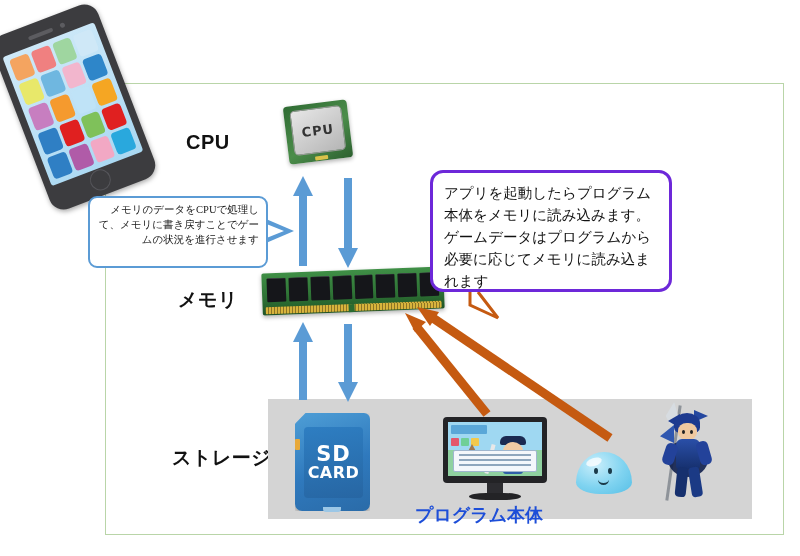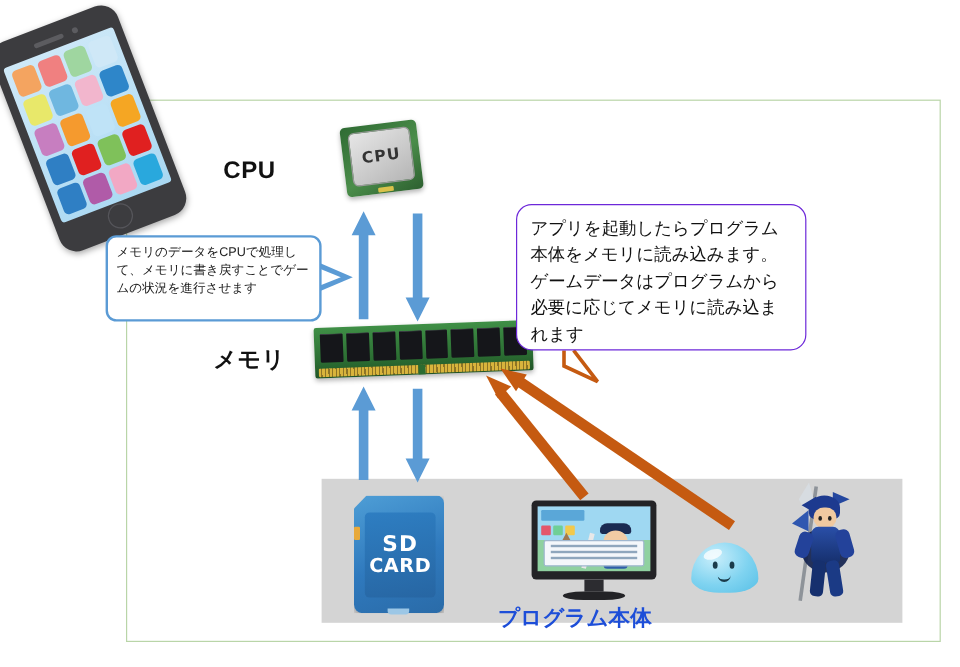--- a/index.html
+++ b/index.html
@@ -122,21 +122,21 @@
   .sd-inner{
     position:absolute;left:9px;top:14px;right:7px;bottom:13px;
     background:linear-gradient(170deg,#2e7ec2,#2766a3);
     border-radius:4px;
     display:flex;flex-direction:column;align-items:center;justify-content:center;
   }
   .sd-inner span{
     color:#ffffff;font-weight:bold;line-height:1.05;
     font-family:"DejaVu Sans",sans-serif;
   }
-  .sd-t1{font-size:18px;letter-spacing:1px;}
+  .sd-t1{font-size:21px;letter-spacing:1px;}
   .sd-t2{font-size:16px;letter-spacing:.5px;}
   .sd-lock{
     position:absolute;left:0;top:26px;width:5px;height:11px;background:#e8a93a;border-radius:1px;
   }
   .sd-tab{
     position:absolute;left:28px;bottom:-1px;width:18px;height:5px;
     background:#9cc7e6;border-radius:0 0 3px 3px;
   }
 
   
@@ -210,37 +210,38 @@
     clip-path:polygon(100% 0,100% 100%,0 62%);}
 
   
   .callout-blue{
     position:absolute;left:88px;top:196px;width:180px;height:72px;
     background:#ffffff;border:2px solid #5B9BD5;border-radius:9px;
     box-sizing:border-box;padding:5px 7px;
   }
   .callout-blue p{
     margin:0;font-size:10.5px;line-height:1.42;color:#1a1a1a;
-    font-family:Liberation Sans, sans-serif;
+    font-family:Liberation Serif, serif;
+    text-align:right;
   }
   .cb-tail{
     position:absolute;left:266px;top:219px;width:0;height:0;
     border-top:12px solid transparent;border-bottom:12px solid transparent;
     border-left:28px solid #5B9BD5;
   }
   .cb-tail-in{
     position:absolute;left:264px;top:223px;width:0;height:0;
     border-top:8px solid transparent;border-bottom:8px solid transparent;
     border-left:20px solid #ffffff;
   }
 
   
   .callout-orange{
     position:absolute;left:430px;top:170px;width:242px;height:122px;
-    background:#ffffff;border:1px solid #6d28d9;border-radius:13px;
+    background:#ffffff;border:3px solid #6d28d9;border-radius:13px;
     box-sizing:border-box;padding:9px 11px;
   }
   .callout-orange p{
     margin:0;font-size:14.5px;line-height:1.52;color:#111;
     font-family:"DejaVu Sans",sans-serif;
   }
 
   
   .arrows{position:absolute;left:0;top:0;width:800px;height:556px;pointer-events:none;}
 
@@ -307,20 +308,21 @@
         <i></i>
         <i></i>
         <i></i>
         <i></i>
       </div>
     <div class="ram-gold"></div>
     <div class="ram-notch"></div>
     <div class="ram-hole"></div>
   </div>
 
+  <div class="sec-label" id="label-storage">ストレージ</div>
   <div class="storage-panel"></div>
 
   <div class="sd">
     <div class="sd-body"></div>
     <div class="sd-inner">
       <span class="sd-t1">SD</span>
       <span class="sd-t2">CARD</span>
     </div>
     <div class="sd-lock"></div>
     <div class="sd-tab"></div>

